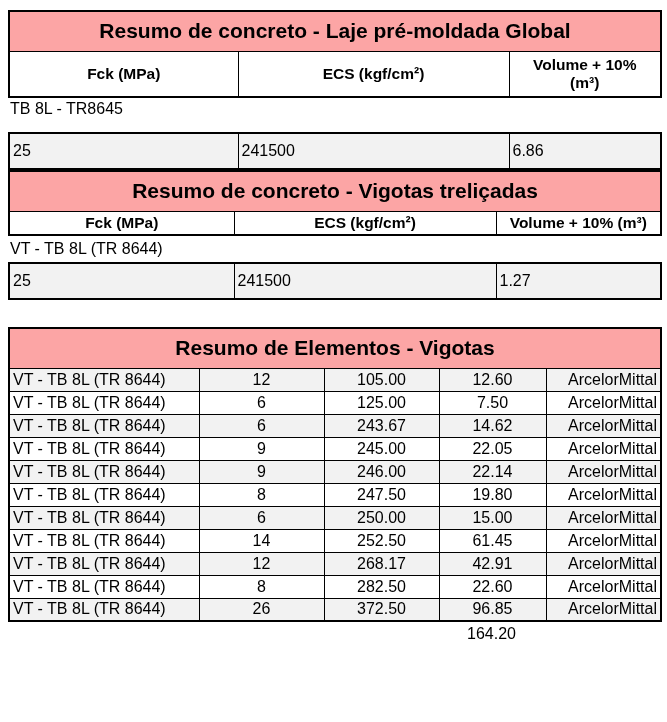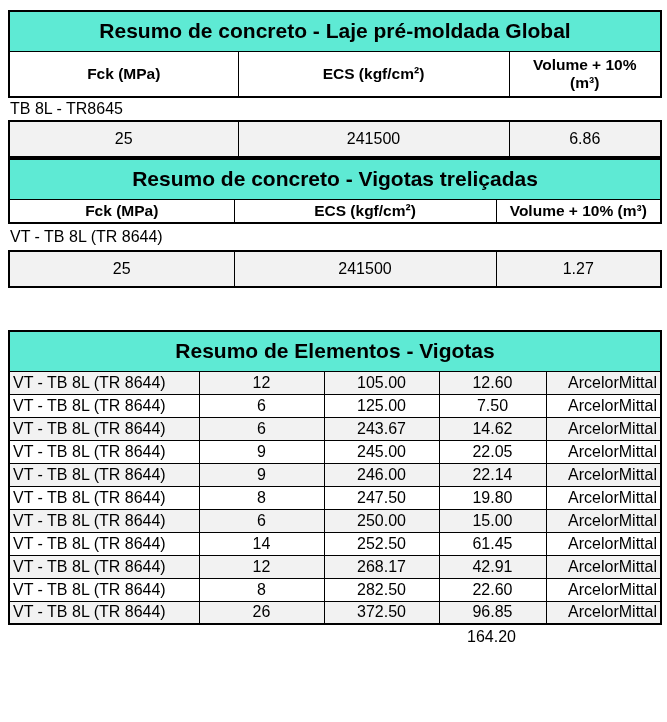--- a/index.html
+++ b/index.html
@@ -21,56 +21,55 @@
   th, td {
     border: 1px solid #000;
     padding: 0 3px;
     overflow: hidden;
     vertical-align: middle;
   }
   .title-cell {
     font-size: 21px;
     font-weight: bold;
     height: 40px;
-    background: #5eead4;
+    background: #fca5a5;
   }
   .hdr {
     font-size: 15.5px;
     font-weight: bold;
     text-align: center;
     white-space: pre-line;
     background: #ffffff;
   }
   .hdr-tall { height: 46px; }
   .hdr-short { height: 24px; }
 
   .data td {
     font-size: 16px;
-    text-align: center;
     height: 36px;
   }
   .shaded td { background: #f2f2f2; }
 
   .group-label {
     width: 652px;
     font-size: 16px;
     line-height: 22px;
-    height: 22px;
+    height: 34px;
     padding-left: 2px;
     white-space: nowrap;
   }
 
   
   #t3 tbody td { font-size: 16px; height: 23px; text-align: center; }
   #t3 tbody tr:nth-child(odd) td { background: #f2f2f2; }
   #t3 tbody td:first-child { text-align: left; }
   #t3 tbody td:last-child { text-align: right; }
 
   .sect2 { }
-  .sect3 { margin-top: 42px; }
+  .sect3 { margin-top: 27px; }
 
   .grand-total {
     margin-top: 3px;
     margin-left: 430px;
     width: 107px;
     text-align: center;
     font-size: 16px;
   }
 </style>
 </head>

